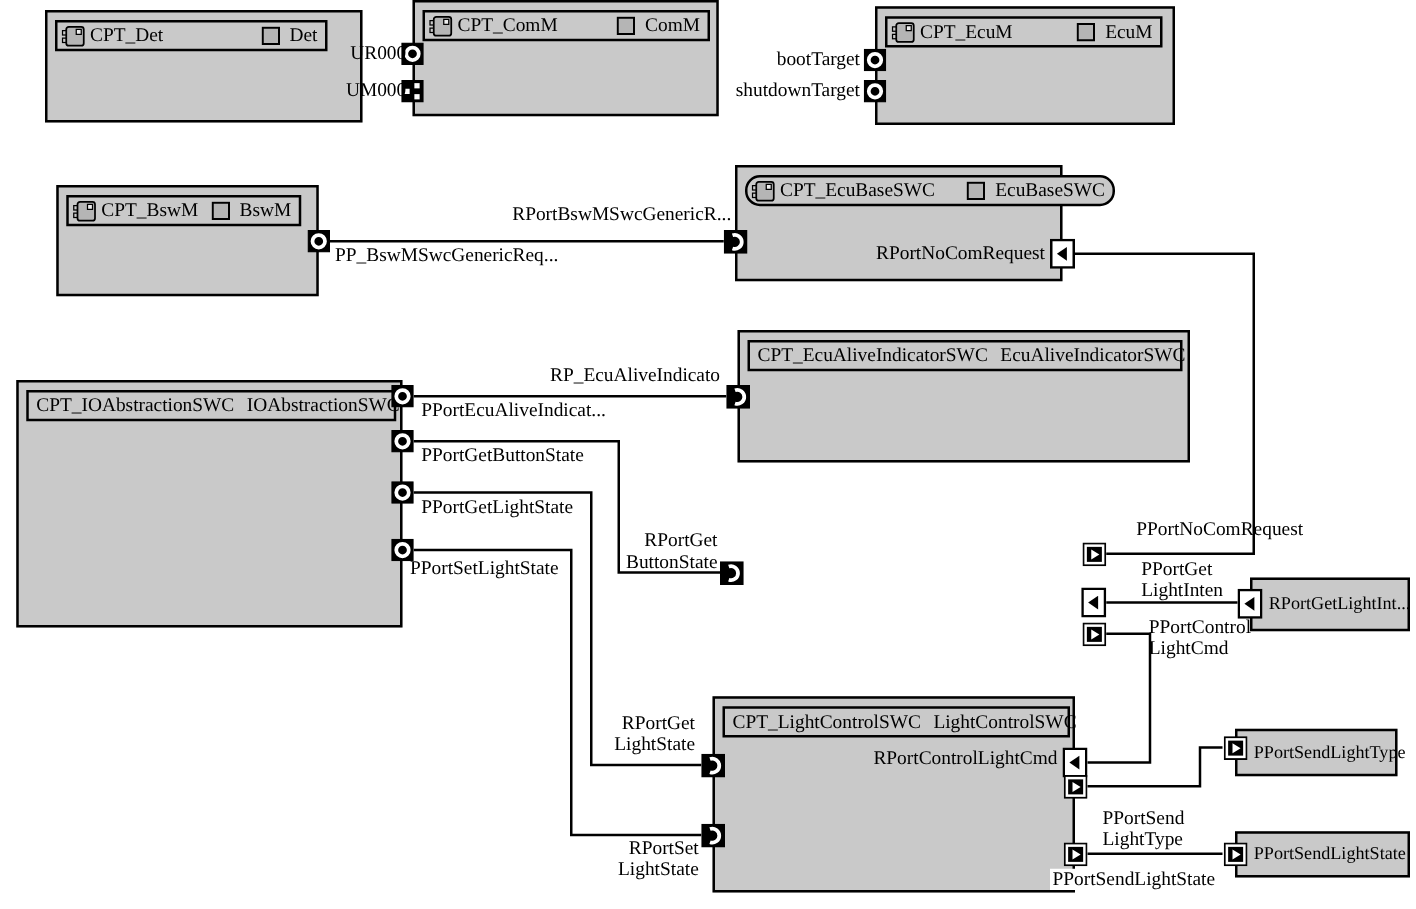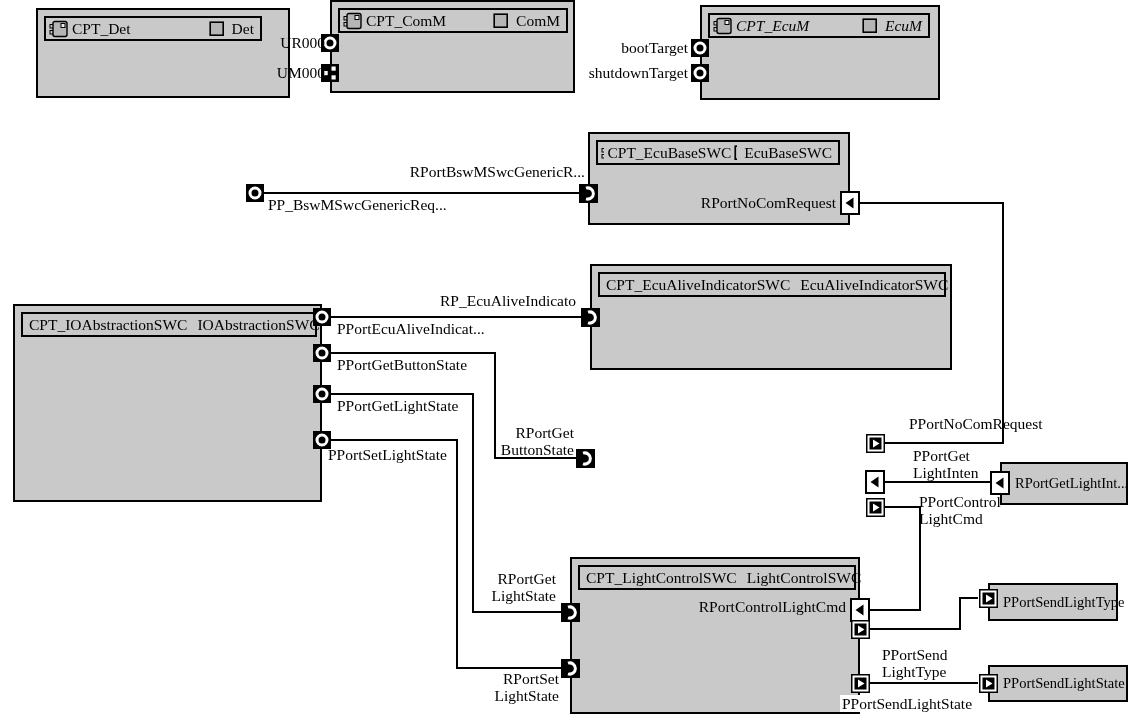--- a/index.html
+++ b/index.html
@@ -48,36 +48,51 @@
           <rect x="12" y="3.5" width="4" height="4" fill="#eee" stroke="#000"></rect>
         </svg>
         <span>CPT_ComM</span>
         <svg width="16" height="16" class="proto">
           <rect x="1.2" y="1.2" width="13" height="13" fill="#b5b5b5" stroke="#000" stroke-width="1.6"></rect>
         </svg>
         <span class="instname">ComM</span>
       </div>
     </div>
     <div class="box" style="left: 700px; top: 5px; width: 240px; height: 95px;">
-      <div class="titlebar" style="width: 222px; font-style: italic;">
+      <div class="titlebar" style="width: 222px;">
         <svg width="20" height="18">
           <rect x="1" y="4.5" width="5" height="3.5" fill="#c9c9c9" stroke="#000"></rect>
           <rect x="1" y="10.5" width="5" height="3.5" fill="#c9c9c9" stroke="#000"></rect>
           <rect x="4" y="1.5" width="14" height="15" rx="2" fill="#b5b5b5" stroke="#000" stroke-width="1.4"></rect>
           <rect x="12" y="3.5" width="4" height="4" fill="#eee" stroke="#000"></rect>
         </svg>
         <span>CPT_EcuM</span>
         <svg width="16" height="16" class="proto">
           <rect x="1.2" y="1.2" width="13" height="13" fill="#b5b5b5" stroke="#000" stroke-width="1.6"></rect>
         </svg>
         <span class="instname">EcuM</span>
       </div>
     </div>
+    <div class="box" style="left: 45px; top: 148px; width: 210px; height: 89px;">
+      <div class="titlebar" style="width: 188px;">
+        <svg width="20" height="18">
+          <rect x="1" y="4.5" width="5" height="3.5" fill="#c9c9c9" stroke="#000"></rect>
+          <rect x="1" y="10.5" width="5" height="3.5" fill="#c9c9c9" stroke="#000"></rect>
+          <rect x="4" y="1.5" width="14" height="15" rx="2" fill="#b5b5b5" stroke="#000" stroke-width="1.4"></rect>
+          <rect x="12" y="3.5" width="4" height="4" fill="#eee" stroke="#000"></rect>
+        </svg>
+        <span>CPT_BswM</span>
+        <svg width="16" height="16" class="proto">
+          <rect x="1.2" y="1.2" width="13" height="13" fill="#b5b5b5" stroke="#000" stroke-width="1.6"></rect>
+        </svg>
+        <span class="instname">BswM</span>
+      </div>
+    </div>
     <div class="box" style="left: 588px; top: 132px; width: 262px; height: 93px;">
-      <div class="titlebar" style="width: 244px;">
+      <div class="titlebar" style="width: 296px; border-radius: 12px;">
         <svg width="20" height="18">
           <rect x="1" y="4.5" width="5" height="3.5" fill="#c9c9c9" stroke="#000"></rect>
           <rect x="1" y="10.5" width="5" height="3.5" fill="#c9c9c9" stroke="#000"></rect>
           <rect x="4" y="1.5" width="14" height="15" rx="2" fill="#b5b5b5" stroke="#000" stroke-width="1.4"></rect>
           <rect x="12" y="3.5" width="4" height="4" fill="#eee" stroke="#000"></rect>
         </svg>
         <span>CPT_EcuBaseSWC</span>
         <svg width="16" height="16" class="proto">
           <rect x="1.2" y="1.2" width="13" height="13" fill="#b5b5b5" stroke="#000" stroke-width="1.6"></rect>
         </svg>

